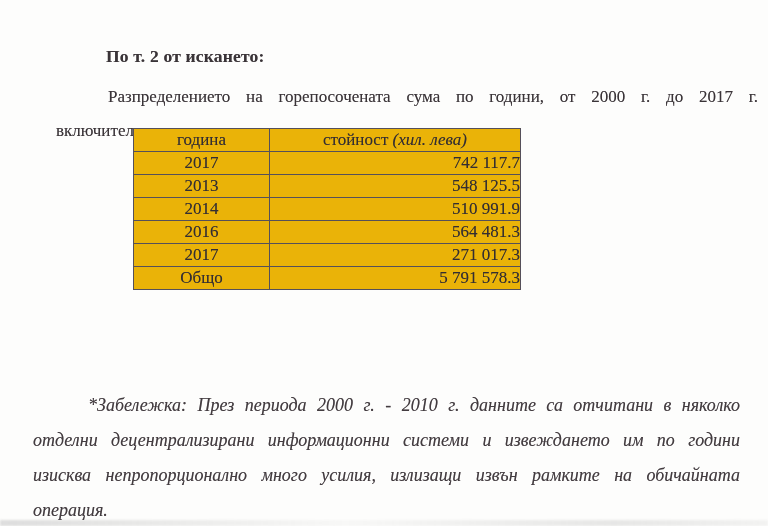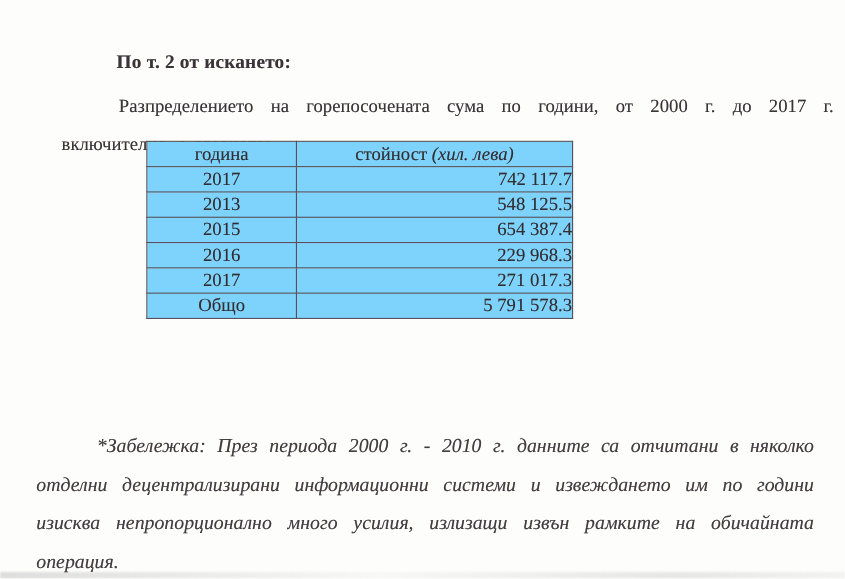--- a/index.html
+++ b/index.html
@@ -48,21 +48,21 @@
     table-layout: fixed;
     font-size: 17px;
     color: #332e32;
   }
   table.data-table th,
   table.data-table td {
     border: 1.6px solid #55505a;
     padding: 0;
     height: 22px;
     vertical-align: middle;
-    background: #7dd3fc;
+    background: #eab308;
   }
   th.year-col  { width: 135px; font-weight: normal; text-align: center; }
   th.value-col { width: 250px; font-weight: normal; text-align: center; }
   td.year-cell  { text-align: center; }
   td.value-cell { text-align: right; padding-right: 8px; }
   .unit { font-style: italic; }
   .footnote {
     position: absolute;
     left: 33px;
     top: 388px;
@@ -112,26 +112,26 @@
     <tbody id="table-body">
         <tr>
           <td class="year-cell">2017</td>
           <td class="value-cell">742 117.7</td>
         </tr>
         <tr>
           <td class="year-cell">2013</td>
           <td class="value-cell">548 125.5</td>
         </tr>
         <tr>
-          <td class="year-cell">2015</td>
-          <td class="value-cell">654 387.4</td>
+          <td class="year-cell">2014</td>
+          <td class="value-cell">510 991.9</td>
         </tr>
         <tr>
           <td class="year-cell">2016</td>
-          <td class="value-cell">229 968.3</td>
+          <td class="value-cell">564 481.3</td>
         </tr>
         <tr>
           <td class="year-cell">2017</td>
           <td class="value-cell">271 017.3</td>
         </tr>
         <tr>
           <td class="year-cell">Общо</td>
           <td class="value-cell">5 791 578.3</td>
         </tr>
       </tbody>

